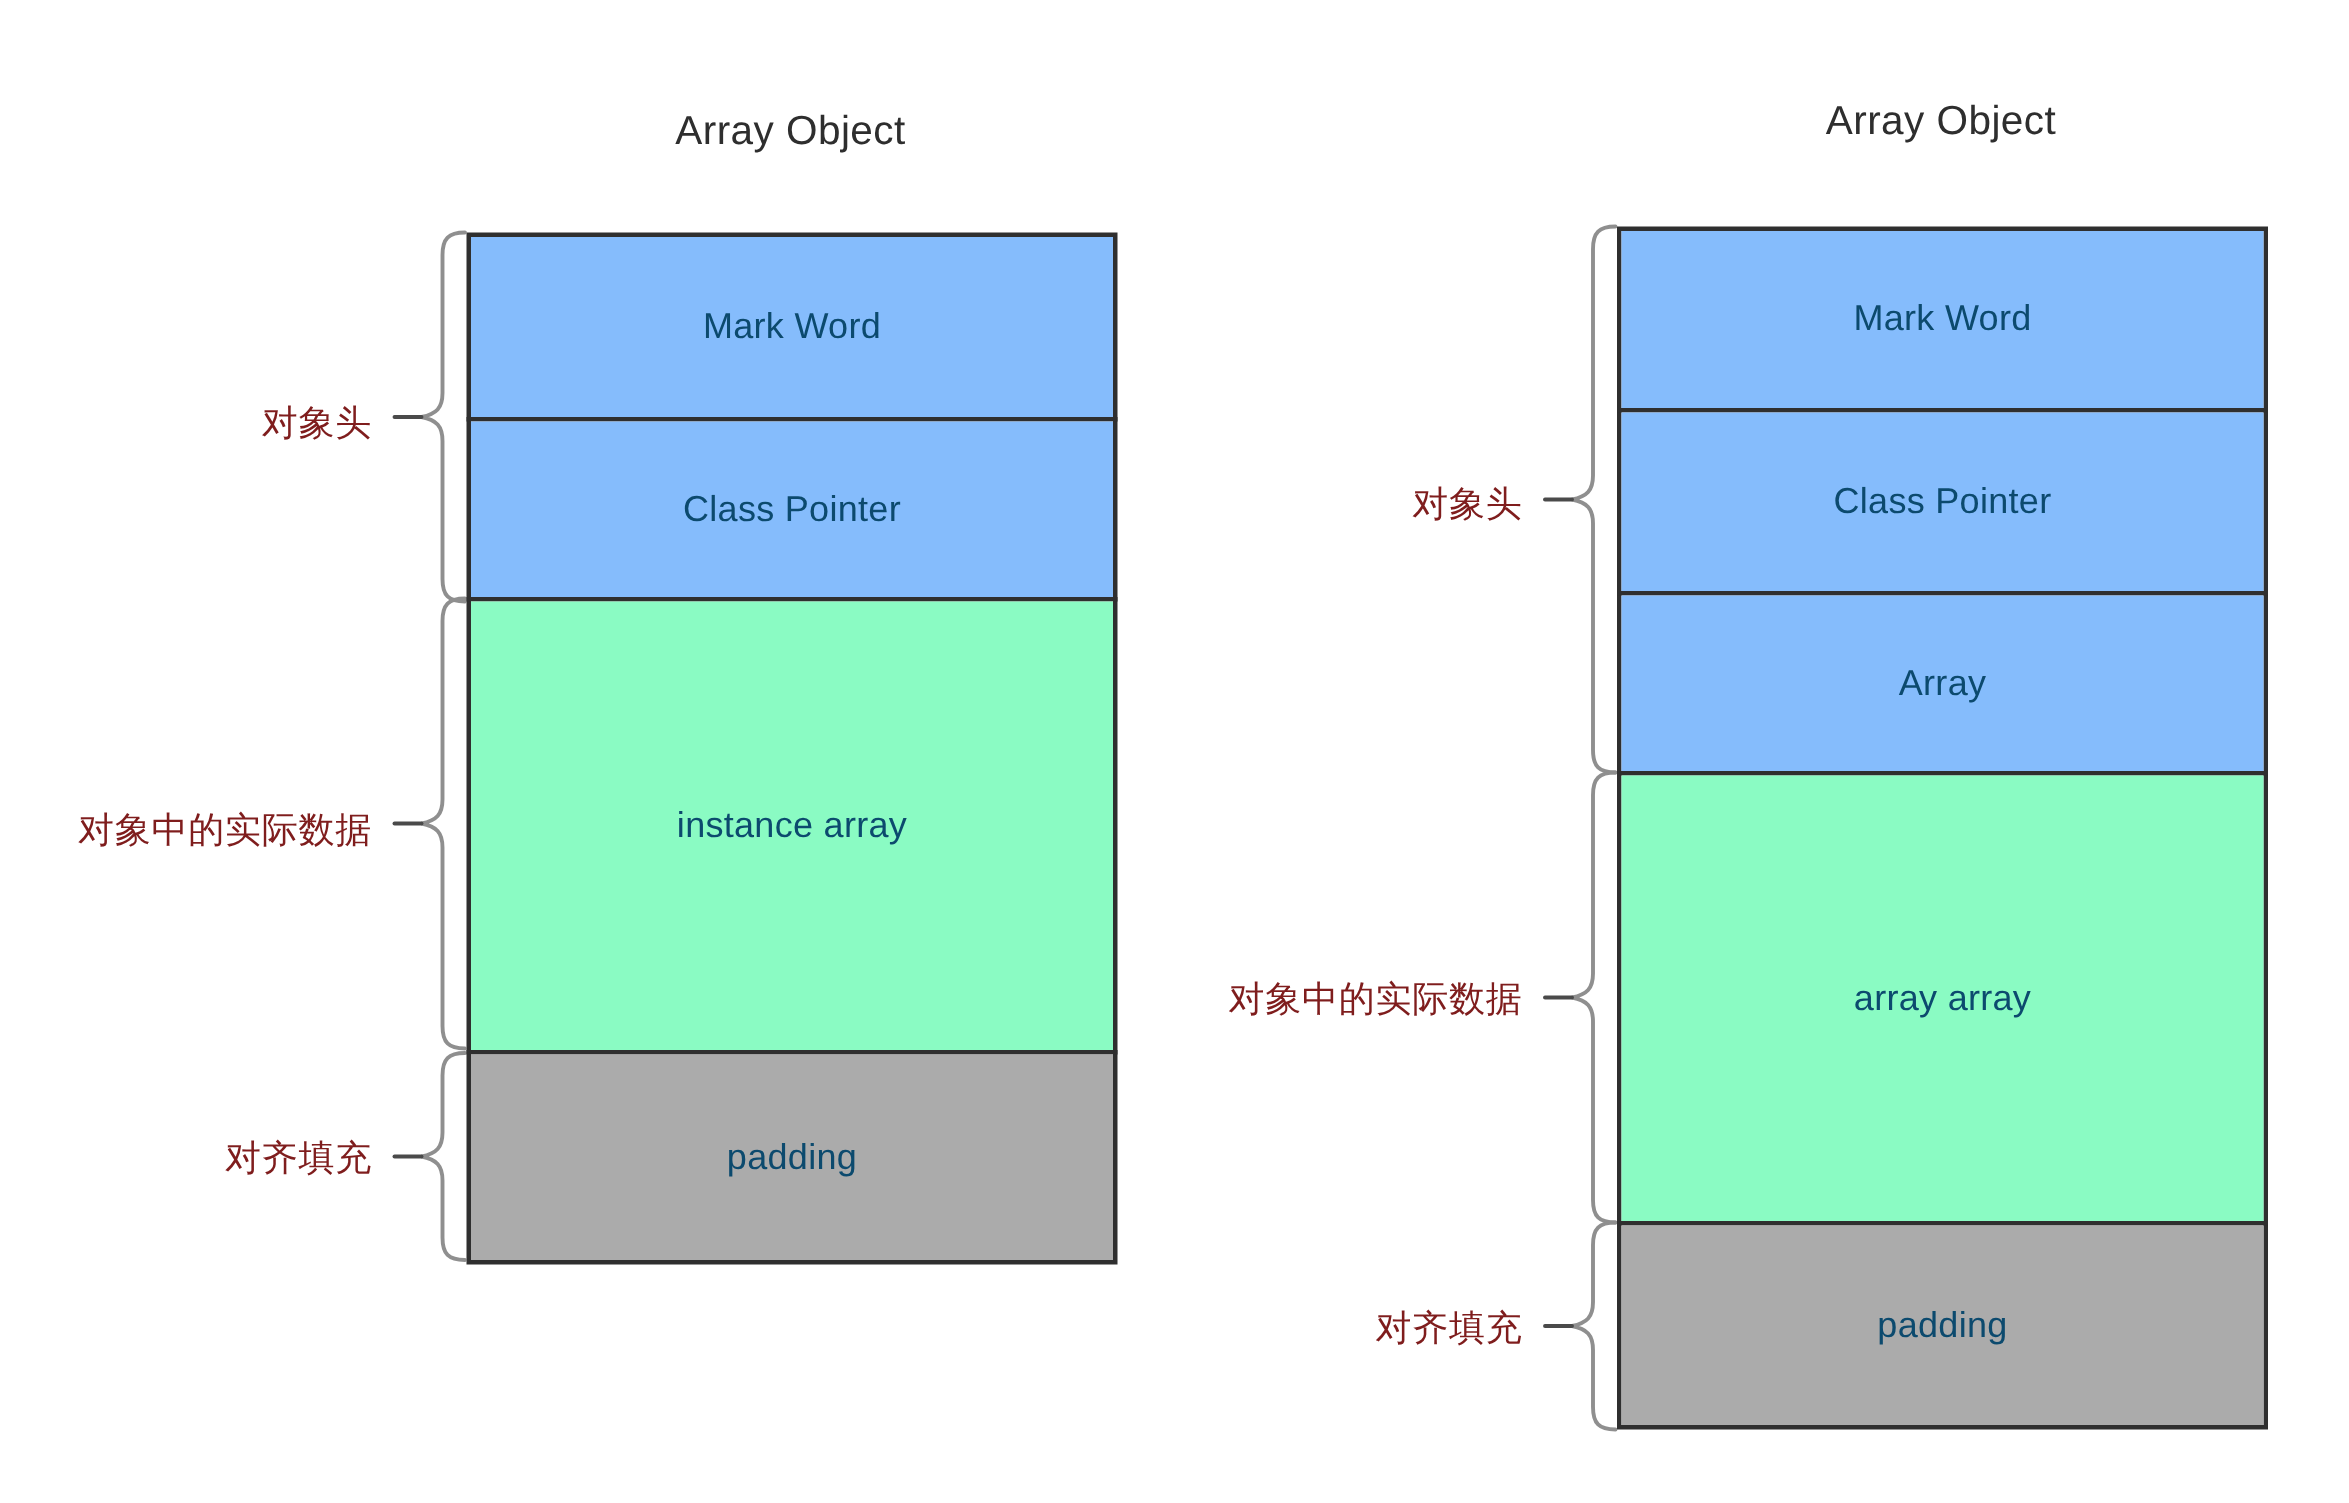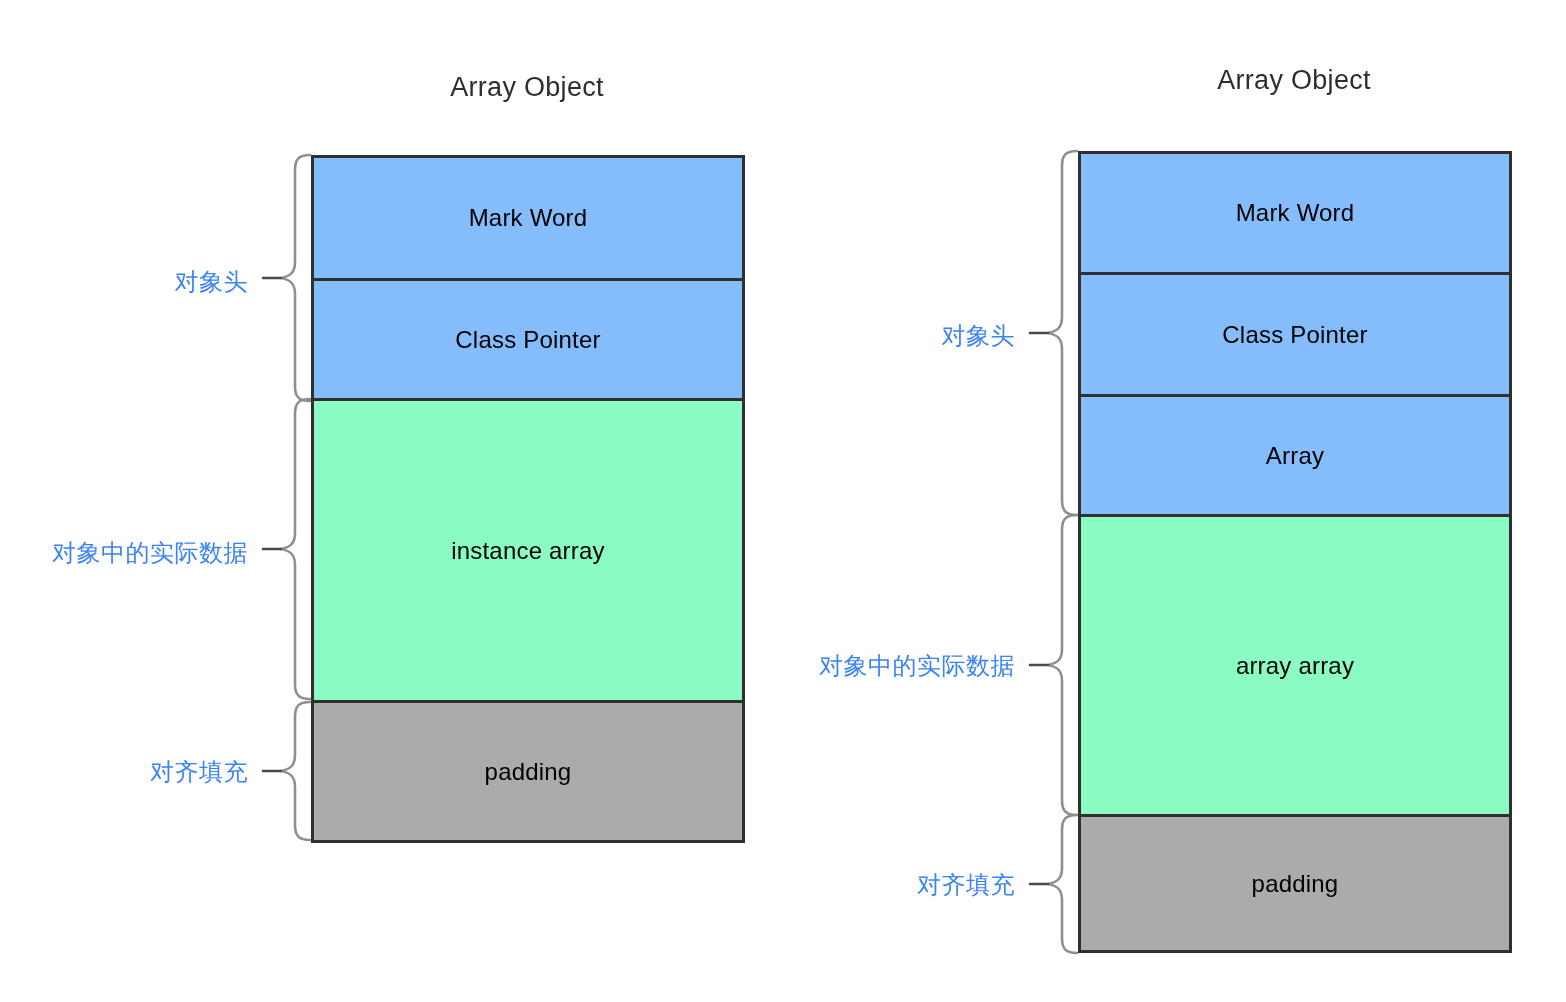--- a/index.html
+++ b/index.html
@@ -41,40 +41,40 @@
 
   .layout-seg {
     position: absolute;
     left: 0;
     right: 0;
     box-sizing: border-box;
     display: flex;
     align-items: center;
     justify-content: center;
     font-size: 24px;
-    color: #000000;
+    color: #0c4a6e;
     letter-spacing: 0.2px;
   }
   .seg-divider {
     position: absolute;
     left: -3px;
     right: -3px;
     height: 3px;
     background: #2f2f2f;
   }
 
   .seg-header  { background: #85bcfc; }
   .seg-data    { background: #8afbc3; }
   .seg-padding { background: #ababab; }
 
   
   .annot-label {
     position: absolute;
     font-size: 24px;
-    color: #3b82f6;
+    color: #7f1d1d;
     white-space: nowrap;
     text-align: right;
     letter-spacing: 0.5px;
   }
 
   .brace-wrap {
     position: absolute;
     pointer-events: none;
   }
   .brace-wrap svg {

